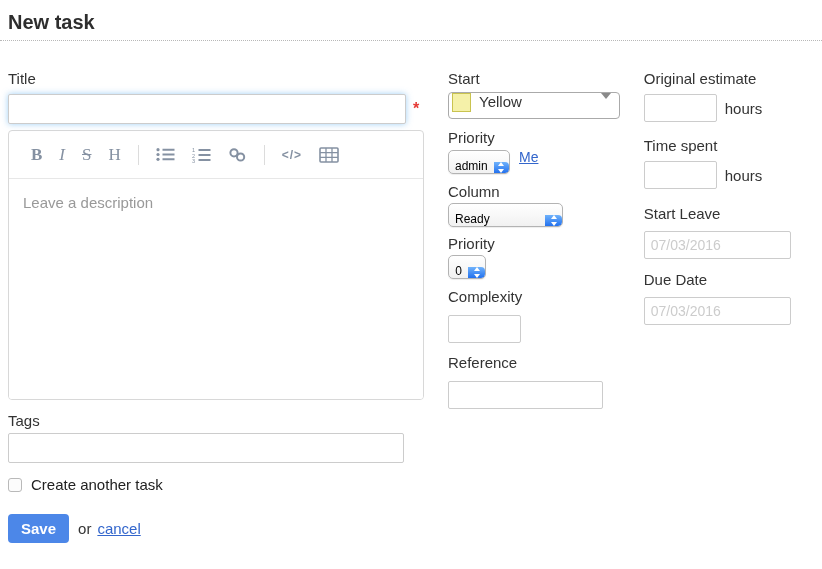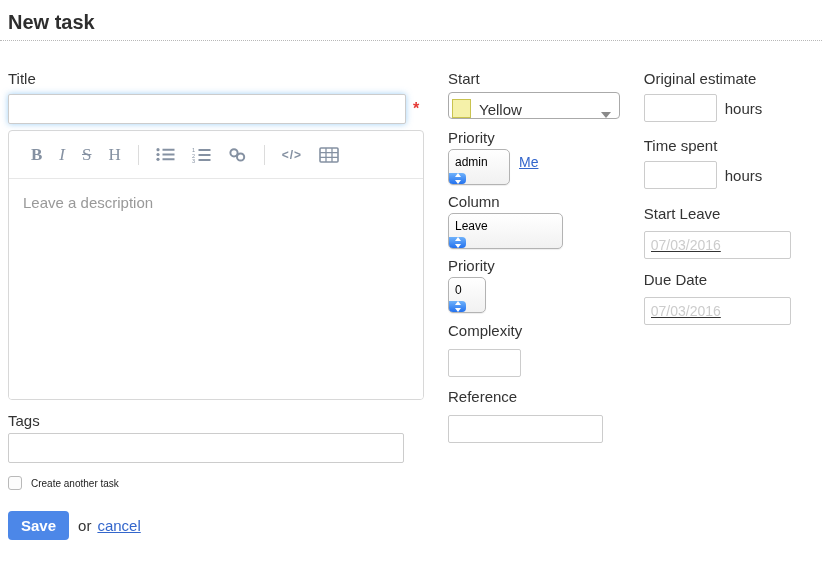--- a/index.html
+++ b/index.html
@@ -42,61 +42,61 @@
   .editor textarea { width: 100%; height: 220px; border: none; outline: none; resize: none;
                      padding: 15px 14px; font-size: 15px; font-family: inherit; color: #333; }
   .editor textarea::placeholder { color: #999; }
 
   .tags-label { margin-top: 13px; }
   .tags-input { margin-top: 5px; width: 396px; height: 30px; border-radius: 4px; }
 
   .check-row { display: flex; align-items: center; margin-top: 13px; }
   .checkbox { appearance: none; -webkit-appearance: none; width: 14px; height: 14px;
               border: 1px solid #b9b9b9; border-radius: 3px; background: #fcfcfc; cursor: pointer; }
-  .check-row span { margin-left: 9px; font-size: 10px; color: #222; }
+  .check-row span { margin-left: 9px; font-size: 15px; color: #222; }
 
   .actions { display: flex; align-items: center; margin-top: 21px; }
   .save-btn { background: #4c87e8; color: #fff; border: none; border-radius: 4px;
               font-family: inherit; font-size: 15px; font-weight: bold; padding: 6px 13px; cursor: pointer; }
   .actions .or-text { margin-left: 9px; color: #333; }
   a.link { color: #3366cc; text-decoration: underline; cursor: pointer; }
   .actions a { margin-left: 6px; }
   .color-select { margin-top: 6px; width: 172px; height: 27px; border: 1px solid #aaa; border-radius: 4px;
-                  display: flex; align-items: flex-end; padding: 0 8px 0 3px; background: #fff; cursor: pointer;
+                  display: flex; align-items: flex-start; padding: 0 8px 0 3px; background: #fff; cursor: pointer;
                   margin-bottom: 11px; }
   .swatch { width: 19px; height: 19px; background: #f5f1a9; border: 1px solid #c9c34f; }
   .color-select .sel-text { margin-left: 8px; flex: 1; font-size: 15px; color: #333; }
   .caret-down { width: 0; height: 0; border-left: 5px solid transparent; border-right: 5px solid transparent;
                 border-top: 6px solid #8a8a8a; }
 
   .mac-row { display: flex; align-items: center; margin-top: 4px; }
-  .macselect { display: inline-flex; align-items: flex-start; height: 36px; border: 1px solid #b3b3b3;
+  .macselect { display: inline-flex; align-items: flex-end; height: 24px; border: 1px solid #b3b3b3;
                border-radius: 5px; background: linear-gradient(#ffffff,#f1f1f1); font-size: 12px;
-               color: #000; cursor: pointer; box-shadow: 0 1px 1px rgba(0,0,0,.07); overflow: hidden; flex-direction: column; }
+               color: #000; cursor: pointer; box-shadow: 0 1px 1px rgba(0,0,0,.07); overflow: hidden; }
   .macselect .mtxt { display: flex; align-items: center; justify-content: center; flex: 1; padding: 0 6px; }
   .spinner { width: 17px; background: linear-gradient(#6fb2fb,#2371ee); display: flex; flex-direction: column;
              align-items: center; justify-content: center; border-radius: 0 4px 4px 0; }
   .tri-up { width: 0; height: 0; border-left: 3px solid transparent; border-right: 3px solid transparent;
             border-bottom: 4px solid #fff; margin-bottom: 3px; }
   .tri-dn { width: 0; height: 0; border-left: 3px solid transparent; border-right: 3px solid transparent;
             border-top: 4px solid #fff; }
   .w-assignee { width: 62px; margin-bottom: 9px; }
   .w-column   { width: 115px; margin-bottom: 9px; }
   .w-priority { width: 38px; margin-bottom: 10px; }
   .me-link { margin-left: 9px; font-size: 14px; margin-bottom: 19px; }
   .complexity-input { margin-top: 11px; width: 73px; height: 28px; margin-bottom: 12px; }
   .reference-input  { margin-top: 11px; width: 155px; height: 28px; }
 
   
   .hours-row { display: flex; align-items: center; margin-top: 8px; }
   .num-input { width: 73px; height: 28px; }
   .hours-row span { margin-left: 8px; color: #333; }
   .gap-est   { margin-bottom: 16px; }
   .gap-spent { margin-bottom: 17px; }
-  .date-input { margin-top: 10px; width: 147px; height: 28px; margin-bottom: 13px; font-size: 15px; text-decoration: underline; }
+  .date-input { margin-top: 10px; width: 147px; height: 28px; margin-bottom: 13px; font-size: 15px; }
 
   svg.icon { display: block; }
   svg.icon .st { stroke: #8591a2; fill: none; }
   svg.icon .fl { fill: #8591a2; }
   svg.icon text { fill: #8591a2; font-family: "Liberation Sans", sans-serif; }
 </style>
 </head>
 <body>
 
 <div class="page-header">
@@ -191,21 +191,21 @@
             <span class="tri-up"></span>
             <span class="tri-dn"></span>
           </span>
       </div>
       <a class="link me-link">Me</a>
     </div>
 
     <label class="flabel">Column</label>
     <div class="mac-row">
       <div class="macselect w-column">
-        <span class="mtxt" style="justify-content:flex-start">Leave</span>
+        <span class="mtxt" style="justify-content:flex-start">Ready</span>
         <span class="spinner">
             <span class="tri-up"></span>
             <span class="tri-dn"></span>
           </span>
       </div>
     </div>
 
     <label class="flabel">Priority</label>
     <div class="mac-row">
       <div class="macselect w-priority">

